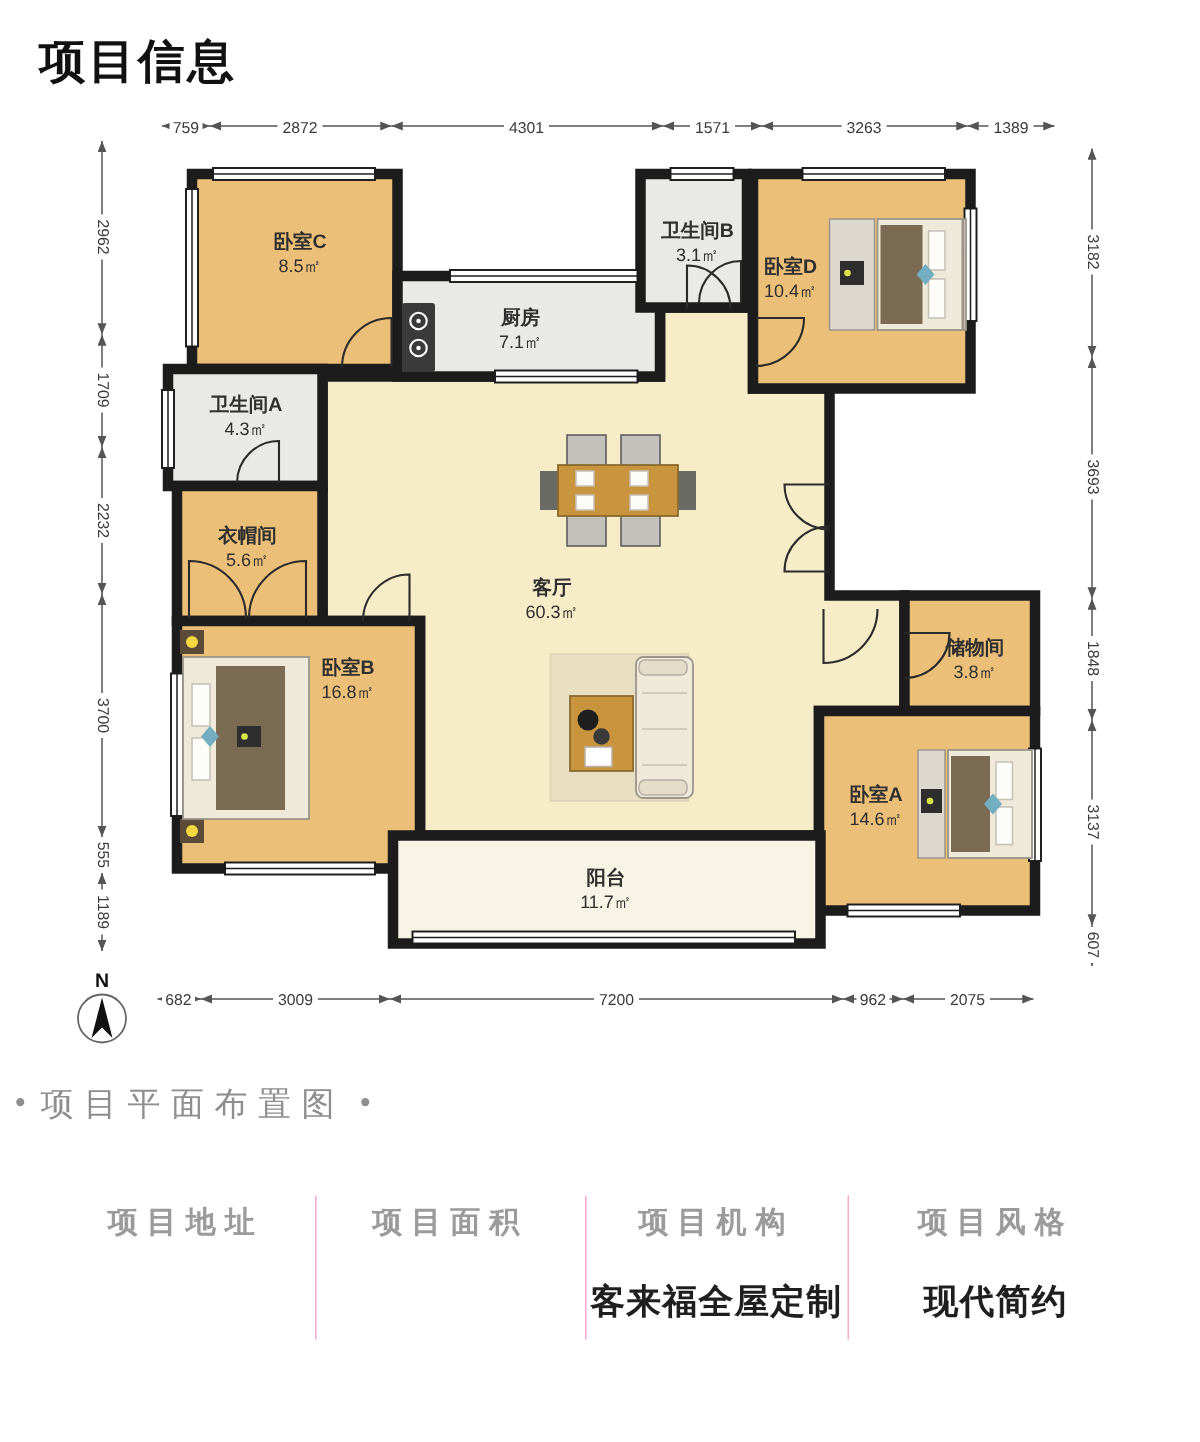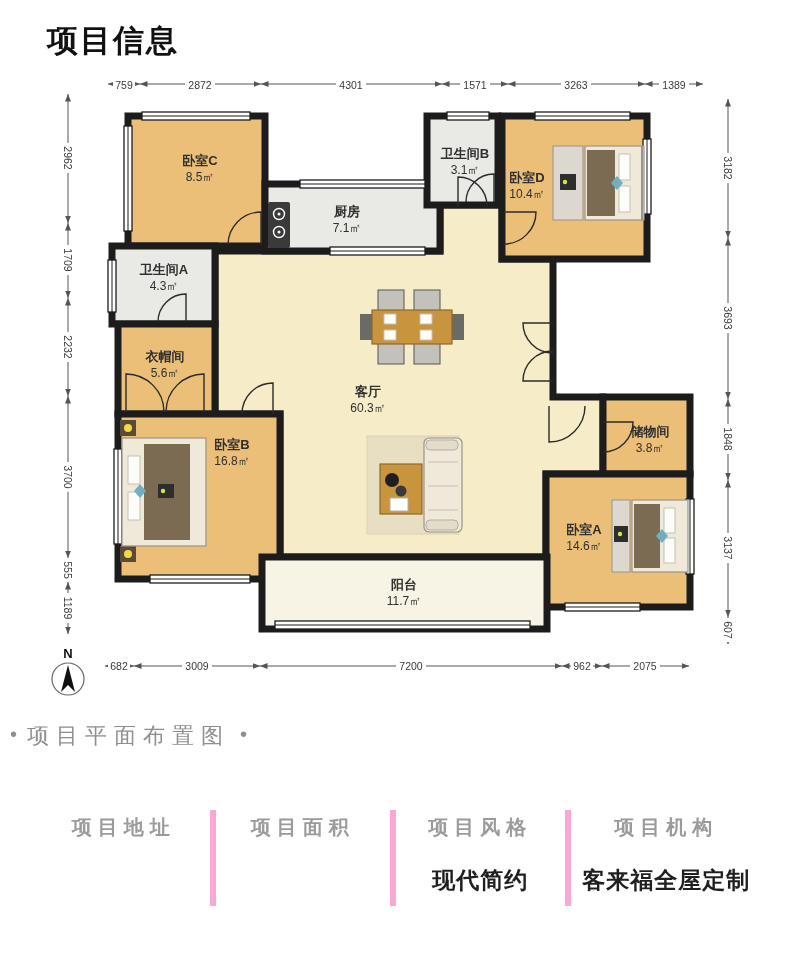--- a/index.html
+++ b/index.html
@@ -1,17 +1,17 @@
 <!DOCTYPE html>
 <html><head>
 <meta charset="utf-8">
 <style>
   html,body{margin:0;padding:0;background:#ffffff;}
   body{width:800px;height:961px;overflow:hidden;font-family:"Liberation Sans","DejaVu Sans",sans-serif;}
-  .page-header{padding:20px 0 2px 47px;}
+  .page-header{padding:20px 0 2px 26px;}
   .page-title{font-size:31px;font-weight:bold;color:#111;letter-spacing:2px;}
   .plan-wrap{position:relative;width:800px;height:645px;}
   svg{display:block;}
   
   .room{stroke:#1c1c1c;stroke-width:7;stroke-linejoin:miter;}
   .fill-wood{fill:#ecbf79;}
   .fill-tile{fill:#e9e9e5;}
   .fill-living{fill:#f6edc8;}
   .fill-balcony{fill:#f7f4e5;}
   .rname{font-size:13px;font-weight:600;fill:#2f2f2f;text-anchor:middle;}
@@ -26,23 +26,23 @@
   .blanket{fill:#7b6b52;}
   .pillow{fill:#fcfcf8;stroke:#c5c0b5;stroke-width:1;}
   .cab{fill:#dcd8cf;stroke:#9a9489;stroke-width:1;}
   .wood-furn{fill:#c9943e;stroke:#8a6a2f;stroke-width:1.2;}
   .chair{fill:#c2c2bb;stroke:#555;stroke-width:1;}
   .diamond{fill:#72aec0;}
   
   .plan-caption{margin-top:12px;color:#8e8e8e;font-size:22px;letter-spacing:7px;}
   .plan-caption .cap-dot{letter-spacing:0;margin:0 10px;font-size:20px;vertical-align:2px;}
   
-  .info-grid{margin:59px 38px 0 38px;display:grid;grid-template-columns:1fr 1.05fr 1.02fr 1.15fr;}
+  .info-grid{margin:46px 38px 0 38px;display:grid;grid-template-columns:1fr 1.05fr 1.02fr 1.15fr;}
   .info-col{text-align:center;padding:4px 0 10px 0;}
-  .info-col + .info-col{border-left:6px solid #f9a8d4;}
+  .info-col + .info-col{border-left:1px solid #f9a8d4;}
   .info-label{color:#9b9b9b;font-size:20px;font-weight:bold;letter-spacing:6px;}
   .info-value{margin-top:24px;color:#1f1f1f;font-size:23px;font-weight:600;letter-spacing:1px;}
 </style>
 </head>
 <body>
 
 <div class="page-header">
   <span class="page-title">项目信息</span>
 </div>
 
@@ -316,20 +316,20 @@
 </div>
 
 <div class="info-grid">
   <div class="info-col">
     <div class="info-label">项目地址</div>
   </div>
   <div class="info-col">
     <div class="info-label">项目面积</div>
   </div>
   <div class="info-col">
+    <div class="info-label">项目机构</div>
+    <div class="info-value">客来福全屋定制</div>
+  </div>
+  <div class="info-col">
     <div class="info-label">项目风格</div>
     <div class="info-value">现代简约</div>
   </div>
-  <div class="info-col">
-    <div class="info-label">项目机构</div>
-    <div class="info-value">客来福全屋定制</div>
-  </div>
 </div>
 
 </body></html>

